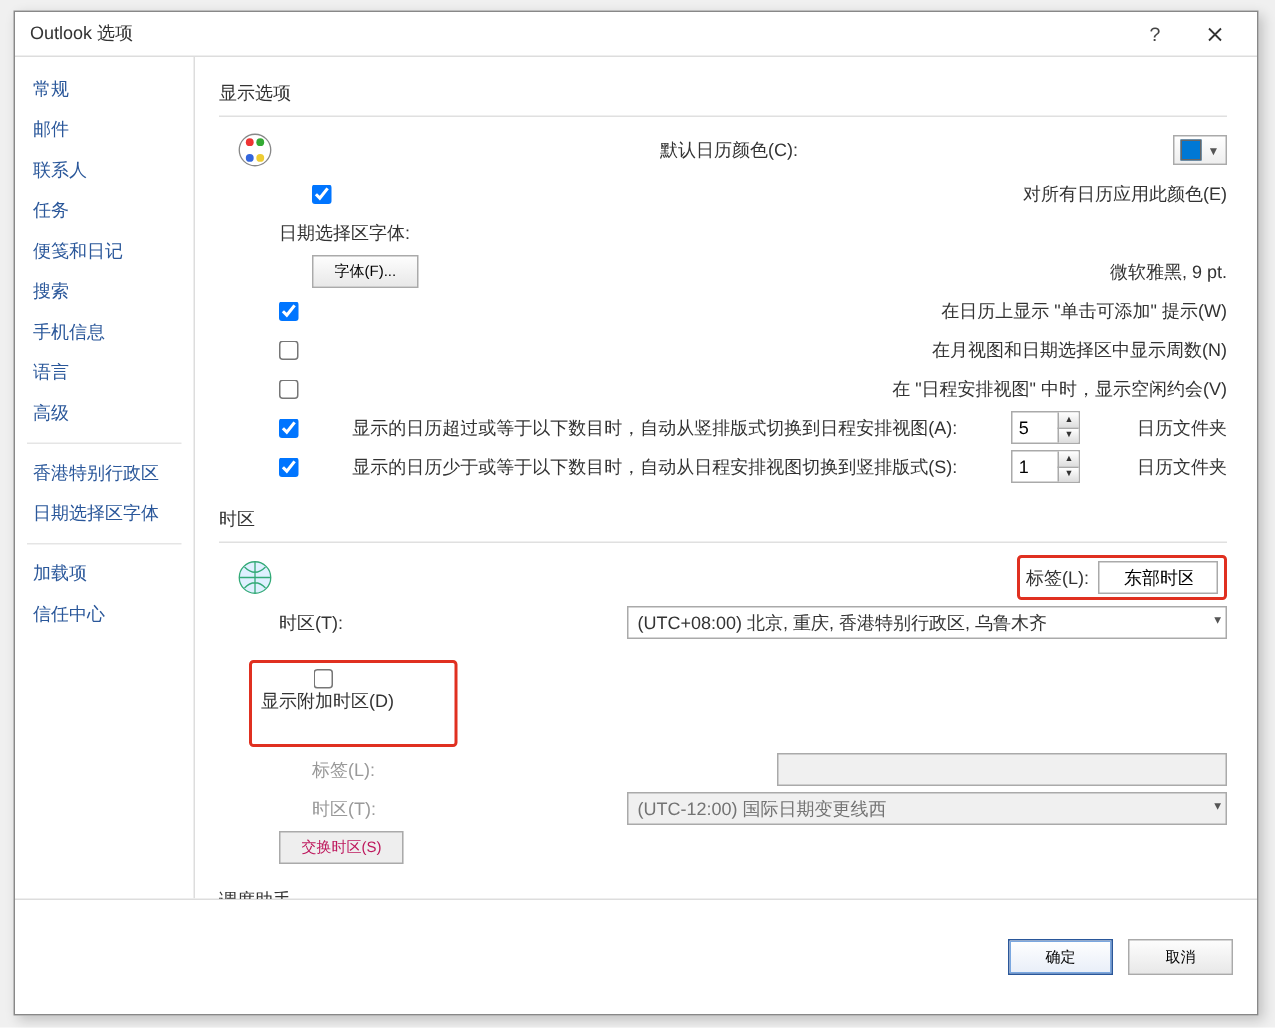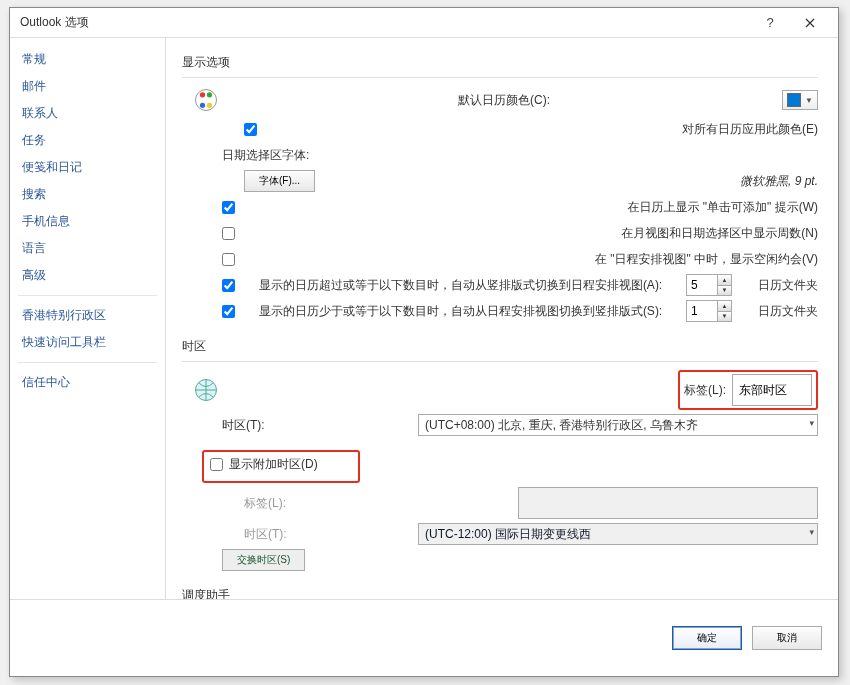--- a/index.html
+++ b/index.html
@@ -6,21 +6,21 @@
 body { margin: 0; background: #f0f0f0; width: 850px; height: 685px; overflow: hidden; position: relative; }
 
 .dialog { position: absolute; left: 9px; top: 7px; width: 830px; height: 670px; background: #fff; border: 1px solid #888; box-shadow: 3px 3px 8px rgba(0,0,0,0.2); display: flex; flex-direction: column; }
 
 .titlebar { height: 30px; background: #fff; border-bottom: 1px solid #ddd; display: flex; align-items: center; padding: 0 8px 0 10px; font-size: 12px; }
 .titlebar .title { flex: 1; color: #333; }
 .titlebar .win-btn { width: 40px; height: 28px; display: flex; align-items: center; justify-content: center; color: #444; cursor: pointer; font-size: 13px; }
 
 .body { flex: 1; display: flex; overflow: hidden; }
 
-.sidebar { width: 156px; border-right: 1px solid #ddd; padding: 8px 0; background: #fff; overflow-y: auto; }
+.sidebar { width: 120px; border-right: 1px solid #ddd; padding: 8px 0; background: #fff; overflow-y: auto; }
 .side-item { padding: 5px 12px; font-size: 12px; color: #2a579a; cursor: pointer; }
 .side-item.selected { background: #ffd85a; color: #333; border: 1px solid #e0b000; padding: 4px 11px; }
 .side-sep { border-top: 1px solid #e5e5e5; margin: 6px 8px; }
 
 .content { flex: 1; padding: 12px 20px 0 16px; overflow-y: auto; font-size: 12px; color: #333; position: relative; }
 .content::-webkit-scrollbar { width: 16px; }
 .content::-webkit-scrollbar-track { background: #f0f0f0; }
 .content::-webkit-scrollbar-thumb { background: #c0c0c0; border: 1px solid #888; }
 
 .section-title { font-size: 12px; color: #333; padding: 4px 0; }
@@ -34,35 +34,35 @@
 
 .lbl { margin-right: 6px; }
 
 .color-swatch { display: inline-flex; align-items: center; border: 1px solid #aaa; padding: 2px 4px; background: linear-gradient(#fff,#eee); cursor: pointer; }
 .color-square { width: 14px; height: 14px; background: #0078d4; border: 1px solid #666; }
 .swatch-arrow { margin-left: 4px; font-size: 8px; color: #555; }
 
 input[type=checkbox] { margin: 0 6px 0 0; vertical-align: middle; }
 
 .btn { background: linear-gradient(#fdfdfd,#e8e8e8); border: 1px solid #aaa; padding: 2px 14px; font-size: 10px; cursor: pointer; min-height: 22px; }
-.btn:disabled { color: #14532d; background: #eee; }
-
-.textbox { border: 1px solid #aaa; padding: 2px 6px; font-size: 12px; background: #fff; height: 32px; }
+.btn:disabled { color: #be185d; background: #eee; }
+
+.textbox { border: 1px solid #aaa; padding: 2px 16px; font-size: 12px; background: #fff; height: 22px; }
 .textbox:disabled { background: #f0f0f0; color: #888; }
 
 .spinner { position: relative; display: inline-block; }
 .spinner input { width: 46px; height: 22px; border: 1px solid #aaa; padding: 2px 4px; font-size: 12px; }
 .spin-btns { position: absolute; right: 1px; top: 1px; bottom: 1px; width: 14px; display: flex; flex-direction: column; }
 .spin-btns div { flex:1; background: linear-gradient(#fff,#ddd); border-left: 1px solid #aaa; font-size: 6px; display:flex; align-items:center; justify-content:center; cursor:pointer; color:#333; }
 .spin-btns div:first-child { border-bottom: 1px solid #aaa; }
 
 .dropdown { position: relative; display:inline-block;margin-left:14px; }
 .dropdown select, .dropdown .fake-select { height: 22px; border: 1px solid #aaa; background: #fff; font-size: 12px; padding: 2px 18px 2px 6px; appearance: none; -webkit-appearance: none; width: 100%; }
 .dropdown .arrow { position:absolute; right:4px; top:4px; font-size:9px; color:#555; pointer-events:none; }
-.dropdown.disabled .fake-select { background:#f0f0f0; color:#0f172a; }
+.dropdown.disabled .fake-select { background:#f0f0f0; color:#737373; }
 
 .highlight-box { border: 2px solid #e03020; border-radius: 3px; padding: 2px 4px; display: inline-flex; align-items: center; }
 
 .footer { border-top: 1px solid #ddd; padding: 26px 16px; display: flex; justify-content: flex-end; gap: 10px; }
 .footer .btn { min-width: 70px; padding: 4px 14px; }
 .btn.primary { border: 1px solid #2a579a; background: linear-gradient(#fff,#e8eef8); box-shadow: 0 0 0 1px #7aa7e0 inset; }
 .label-disabled { color:#999; }
 
 </style>
 </head>
@@ -85,22 +85,23 @@
       <div class="side-item">邮件</div>
       <div class="side-item">联系人</div>
       <div class="side-item">任务</div>
       <div class="side-item">便笺和日记</div>
       <div class="side-item">搜索</div>
       <div class="side-item">手机信息</div>
       <div class="side-item">语言</div>
       <div class="side-item">高级</div>
       <div class="side-sep"></div>
       <div class="side-item">香港特别行政区</div>
-      <div class="side-item">快速访问工具栏</div>
+      <div class="side-item">日期选择区字体</div>
       <div class="side-sep"></div>
+      <div class="side-item">加载项</div>
       <div class="side-item">信任中心</div>
     </div>
 
     <div class="content">
 
       <div class="section-title">显示选项</div>
       <div class="section-rule"></div>
 
       <div class="row" style="margin-left:8px;">
         <svg class="icon32" viewBox="0 0 32 32">
@@ -120,21 +121,21 @@
       <div class="row indent2">
         <input type="checkbox" checked="" style="">
         <span>对所有日历应用此颜色(E)</span>
       </div>
 
       <div class="row indent1">
         <span>日期选择区字体:</span>
       </div>
       <div class="row indent2">
         <button class="btn">字体(F)...</button>
-        <span style="margin-left:10px;font-style:italic;">微软雅黑, 9 pt.</span>
+        <span style="margin-left:10px;">微软雅黑, 9 pt.</span>
       </div>
 
       <div class="row indent1">
         <input type="checkbox" checked="" style="">
         <span>在日历上显示 "单击可添加" 提示(W)</span>
       </div>
       <div class="row indent1">
         <input type="checkbox" style="">
         <span>在月视图和日期选择区中显示周数(N)</span>
       </div>
@@ -182,21 +183,21 @@
       </div>
       <div class="row indent1">
         <span class="lbl" style="width:48px;">时区(T):</span>
         <span class="dropdown" style="width:400px;">
           <div class="fake-select">(UTC+08:00) 北京, 重庆, 香港特别行政区, 乌鲁木齐</div>
           <span class="arrow">▾</span>
         </span>
       </div>
 
       <div class="row" style="margin-left:20px;margin-top:14px;">
-        <span class="highlight-box" style="padding:4px 40px 8px 6px;">
+        <span class="highlight-box" style="padding:4px 40px 20px 6px;flex-direction:column;">
           <input type="checkbox" style="">
           <span>显示附加时区(D)</span>
         </span>
       </div>
 
       <div class="row indent2">
         <span class="lbl label-disabled" style="width:48px;">标签(L):</span>
         <input class="textbox" disabled="" style="width: 300px;" value="">
       </div>
       <div class="row indent2">

